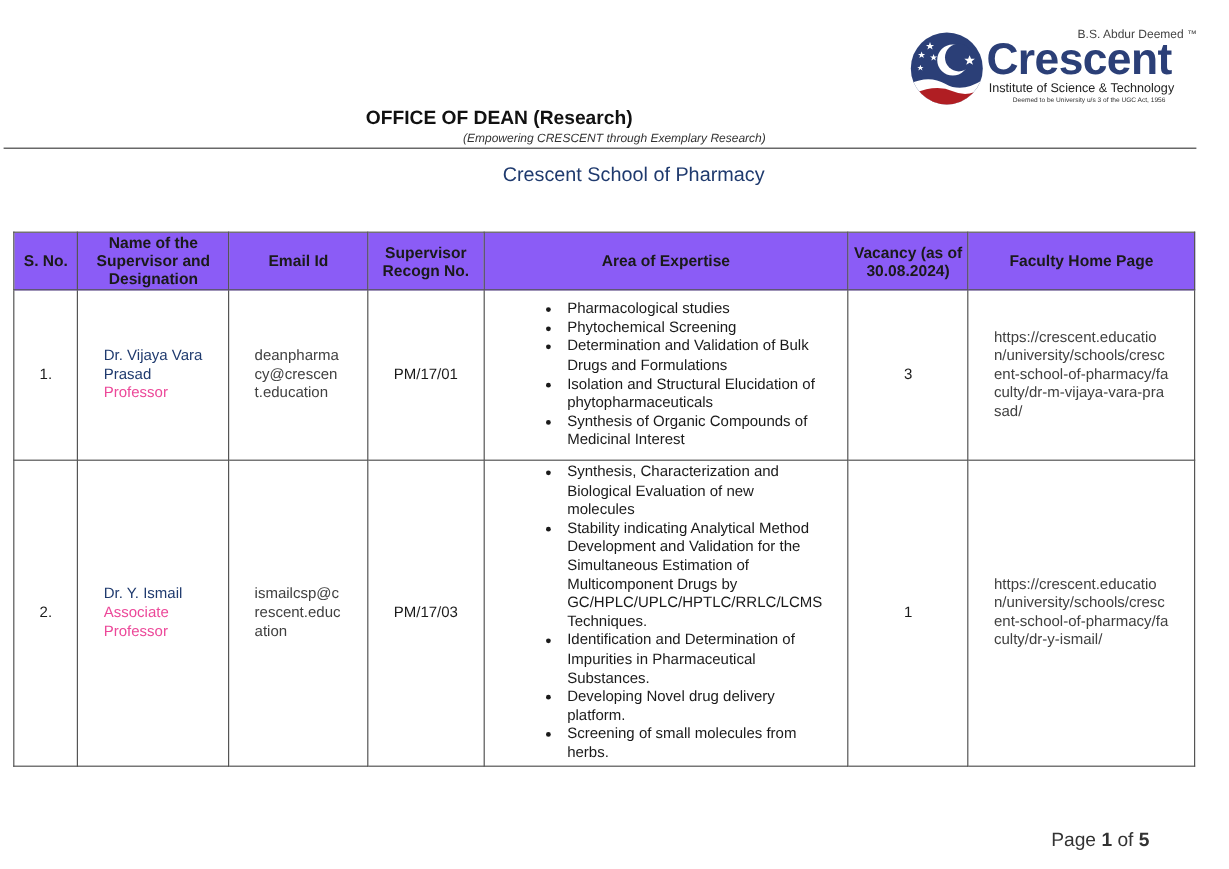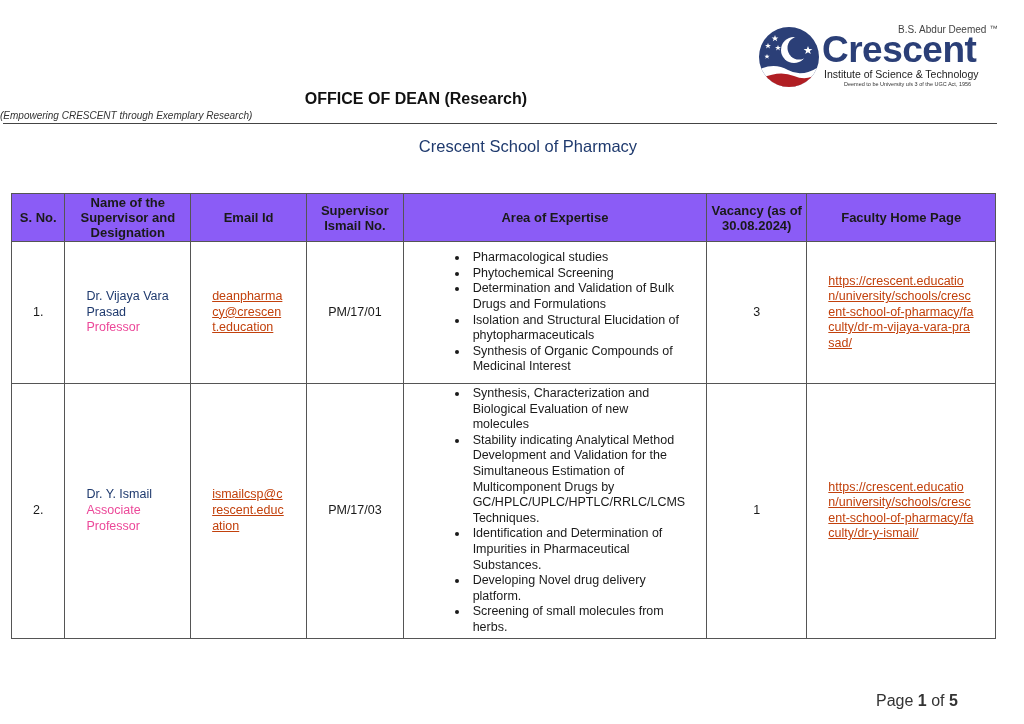--- a/index.html
+++ b/index.html
@@ -9,32 +9,32 @@
   }
   .logo { position: absolute; left: 758px; top: 22px; width: 240px; height: 70px; }
   .logo-emblem { position: absolute; left: 0; top: 4px; width: 62px; height: 62px; }
   .logo-top { position: absolute; left: 140px; top: 2px; font-size: 10px; color: #444; white-space: nowrap; }
   .logo-tm { font-size: 8px; margin-left: 3px; vertical-align: top; }
   .logo-name { position: absolute; left: 64px; top: 6px; font-size: 37px; font-weight: bold; color: #2b3f77; letter-spacing: -0.5px; white-space: nowrap; line-height: 44px; }
   .logo-inst { position: absolute; left: 66px; top: 46px; font-size: 10.5px; color: #222; white-space: nowrap; }
   .logo-deemed { position: absolute; left: 86px; top: 59px; font-size: 5.5px; color: #333; white-space: nowrap; }
 
   .office-title { position: absolute; left: 0; width: 832px; top: 90px; text-align: center; font-size: 16px; font-weight: bold; color: #111; }
-  .office-tagline { position: absolute; left: 0; width: 1024px; top: 110px; font-size: 10px; font-style: italic; color: #333; }
+  .office-tagline { position: absolute; left: 0; width: 1024px; top: 110px; text-align: center; font-size: 10px; font-style: italic; color: #333; }
   .rule { position: absolute; left: 3px; width: 994px; top: 123px; height: 0; border-top: 1.5px solid #444; }
   .school-title { position: absolute; left: 0; width: 1024px; top: 137px; text-align: center; font-size: 16.5px; font-weight: normal; color: #1f3a6e; margin-left: 16px; }
 
   table.fac { position: absolute; left: 11px; top: 193px; width: 985px; border-collapse: collapse; font-size: 12.5px; }
   table.fac th, table.fac td { border: 1px solid #555; }
   table.fac th { background: #8b5cf6; font-weight: bold; font-size: 13px; line-height: 15px; text-align: center; vertical-align: middle; padding: 1px 2px; height: 44px; }
   table.fac td { vertical-align: middle; padding: 2px 21px; line-height: 15.6px; }
   td.sno { text-align: center; }
   .sup-name { color: #1f3a6e; }
   .sup-desig { color: #ec4899; }
-  a.link { color: #c2410c; text-decoration: underline; word-break: break-all; }
+  a.link { color: #404040; word-break: break-all; }
   td.recog { text-align: center; }
   td.vac { text-align: center; }
   ul.exp { margin: 0; padding-left: 44px; list-style: disc; }
   ul.exp li { padding-left: 4px; }
   .page-num { position: absolute; left: 876px; top: 692px; font-size: 16px; color: #333; text-align: right; }
   .page-num b { font-weight: bold; }
 </style>
 </head>
 <body>
 
@@ -77,21 +77,21 @@
       <col style="width:89px">
       <col style="width:277px">
       <col style="width:104px">
       <col style="width:208px">
   </colgroup>
   <thead>
     <tr>
       <th>S. No.</th>
       <th>Name of the Supervisor and Designation</th>
       <th>Email Id</th>
-      <th>Supervisor Ismail No.</th>
+      <th>Supervisor Recogn No.</th>
       <th>Area of Expertise</th>
       <th>Vacancy (as of 30.08.2024)</th>
       <th>Faculty Home Page</th>
     </tr>
   </thead>
   <tbody>
     <tr style="height:142px">
       <td class="sno">1.</td>
       <td>
         <div class="sup-name">Dr. Vijaya Vara Prasad</div>

